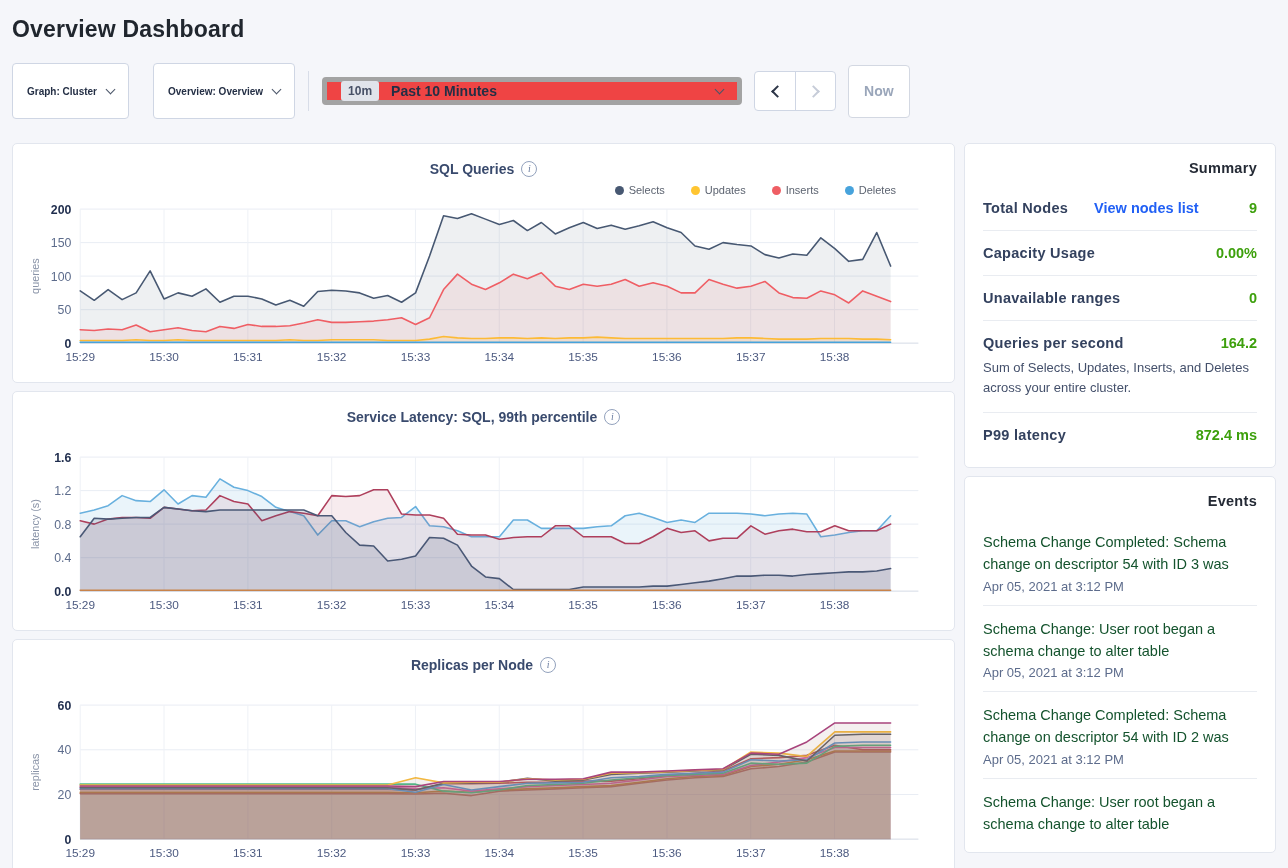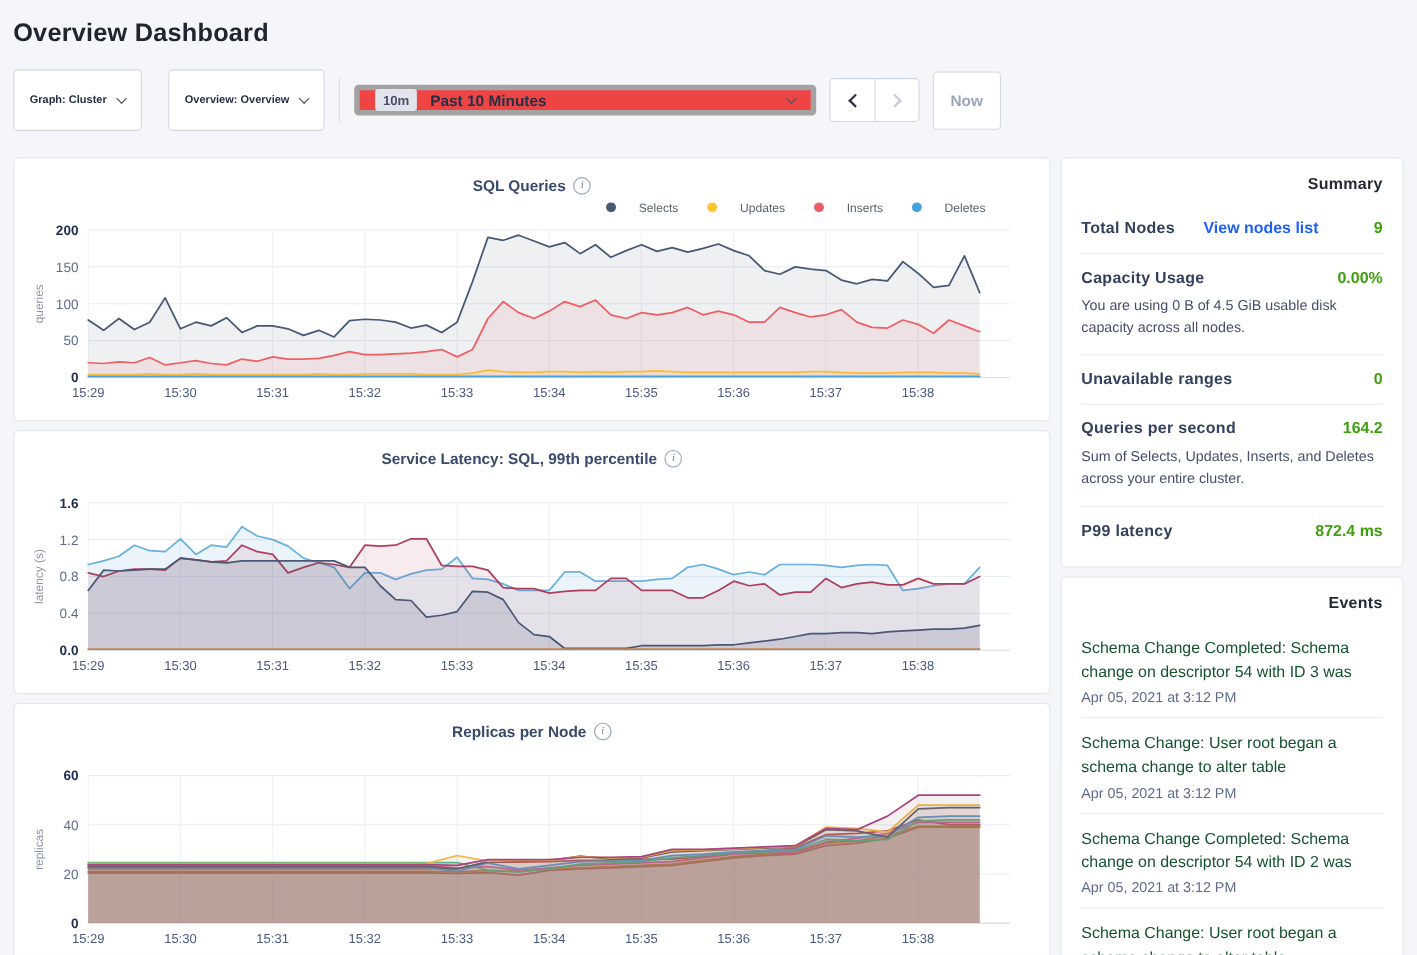--- a/index.html
+++ b/index.html
@@ -35,21 +35,21 @@
   .charts-col { flex:1; min-width:0; }
   .side-col { width:312px; flex:none; }
   .card { background:#fff; border:1px solid #e2e6ee; border-radius:5px; }
   .chart-card { height:240px; margin-bottom:8px; padding:14px 12px 0 12px; }
   .chart-title-row { display:flex; align-items:center; justify-content:center; gap:7px; height:22px; }
   .chart-title { font-size:14px; font-weight:bold; color:var(--title-navy,#394a6d); }
   .info-icon { width:16px; height:16px; border:1px solid #93a2bd; border-radius:50%; color:#6b7da0;
                font-size:10px; line-height:14px; text-align:center; font-style:italic; font-family:"Liberation Serif",serif; cursor:pointer; }
   .info-icon::after { content:"i"; }
   .chart-legend { display:flex; justify-content:flex-end; gap:26px; height:20px; align-items:center; padding-right:46px; }
-  .legend-item { display:flex; gap:21px; font-size:11px; color:#5c6370; cursor:pointer; }
+  .legend-item { display:flex; align-items:center; gap:5px; font-size:11px; color:#5c6370; cursor:pointer; }
   .legend-dot { width:9px; height:9px; border-radius:50%; display:inline-block; }
   .legend-spacer { height:20px; }
   svg.chart { display:block; width:100%; height:170px; font-family:"Liberation Sans",sans-serif; }
 
   
   .summary-card { padding:16px 18px 10px 18px; margin-bottom:8px; }
   .panel-title { text-align:right; font-size:14.5px; font-weight:bold; color:#242a35; margin-bottom:10px; letter-spacing:.02em; }
   .sum-row { padding:14px 0; border-bottom:1px solid #e9ecf1; }
   .sum-row:last-child { border-bottom:none; }
   .sum-line { display:flex; align-items:baseline; }
@@ -290,21 +290,20 @@
             <a class="sum-link">View nodes list</a>
             <span class="sum-value">9</span>
           </div>
         </div>
 
         <div class="sum-row">
           <div class="sum-line">
             <span class="sum-label">Capacity Usage</span>
             <span class="sum-value">0.00%</span>
           </div>
-          <div class="sum-desc">You are using 0 B of 4.5 GiB usable disk capacity across all nodes.</div>
         </div>
 
         <div class="sum-row">
           <div class="sum-line">
             <span class="sum-label">Unavailable ranges</span>
             <span class="sum-value">0</span>
           </div>
         </div>
 
         <div class="sum-row">

